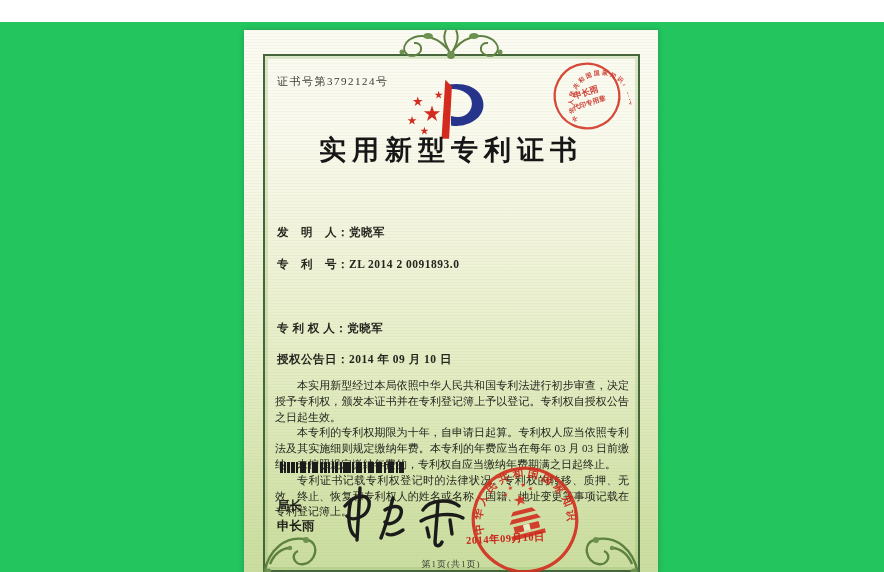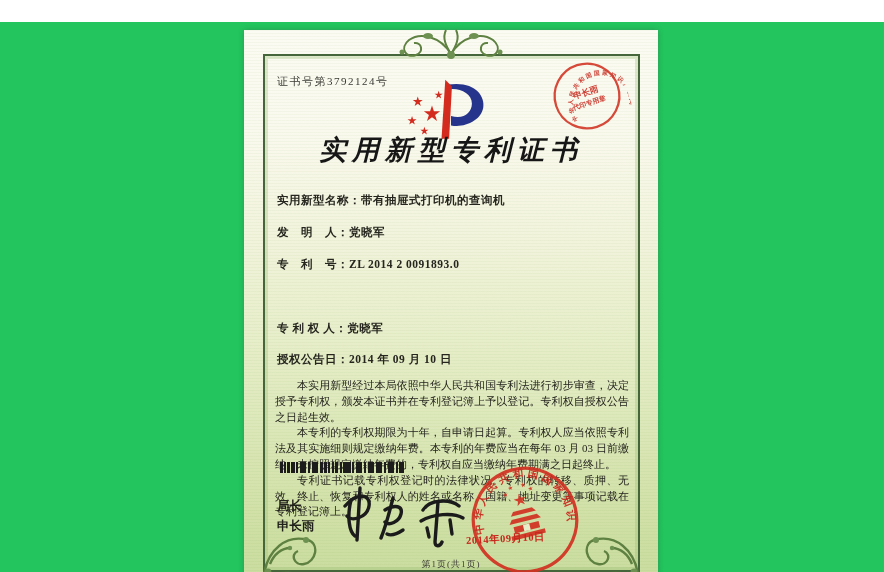--- a/index.html
+++ b/index.html
@@ -10,21 +10,21 @@
          background:linear-gradient(180deg,#fcfbf3 0%,#faf9ee 18%,#f3f4de 35%,#e9efcd 52%,#dde8ba 70%,#d0e0a6 88%,#c9dc9e 100%);
          box-shadow:0 0 5px rgba(60,60,60,.35);}
   .paper::after{content:"";position:absolute;inset:0;pointer-events:none;
          background:repeating-linear-gradient(0deg,rgba(110,160,70,.055) 0 1px,transparent 1px 3px);}
   .frame{position:absolute;left:19px;top:24px;right:18px;bottom:14px;
          border:2px solid #45663b;box-shadow:inset 0 0 0 3px rgba(150,185,110,.30);z-index:1;}
   .orn{position:absolute;z-index:2;}
   .cert-no{position:absolute;left:33px;top:44px;font-size:11px;letter-spacing:1.5px;color:#3a3a34;z-index:3;}
   .logo{position:absolute;left:158px;top:46px;z-index:3;}
   .title{position:absolute;left:0;top:102px;width:100%;text-align:center;margin:0;
-         font-size:27px;font-weight:bold;letter-spacing:6px;color:#161616;z-index:3;font-style:italic;}
+         font-size:27px;font-weight:bold;letter-spacing:6px;color:#161616;z-index:3;}
   .field{position:absolute;left:33px;font-size:11.5px;font-weight:600;color:#26261f;
          letter-spacing:.5px;z-index:3;white-space:nowrap;}
   .f0{top:163px}.f1{top:195px}.f2{top:227px}.f3{top:259px}.f4{top:291px}.f5{top:322px}
   .body-text{position:absolute;left:31px;top:348px;width:354px;z-index:3;
          font-size:11px;line-height:15.8px;color:#25251e;text-align:justify;}
   .body-text p{margin:0;text-indent:2em;font-weight:500;}
   .barcode{position:absolute;left:36px;top:432px;width:124px;height:11px;z-index:3;
          background:
            repeating-linear-gradient(90deg,#1c1c1c 0 2px,transparent 2px 4px),
            repeating-linear-gradient(90deg,#1c1c1c 0 1px,transparent 1px 7px),
@@ -104,23 +104,20 @@
         <use href="#star" transform="translate(30,40) scale(9)"></use>
         <use href="#star" transform="translate(15,27) scale(5.5)"></use>
         <use href="#star" transform="translate(9,47) scale(5)"></use>
         <use href="#star" transform="translate(22,58) scale(4.5)"></use>
         <use href="#star" transform="translate(37,20) scale(4.5)"></use>
       </g>
     </svg>
 
     <h1 class="title">实用新型专利证书</h1>
 
-    <div class="field f0">
-      <span>实用新型名称：</span><span>带有抽屉式打印机的查询机</span>
-    </div>
     <div class="field f1">
       <span>发　明　人：</span><span>党晓军</span>
     </div>
     <div class="field f2">
       <span>专　利　号：</span><span>ZL 2014 2 0091893.0</span>
     </div>
     <div class="field f4">
       <span>专 利 权 人：</span><span>党晓军</span>
     </div>
     <div class="field f5">

